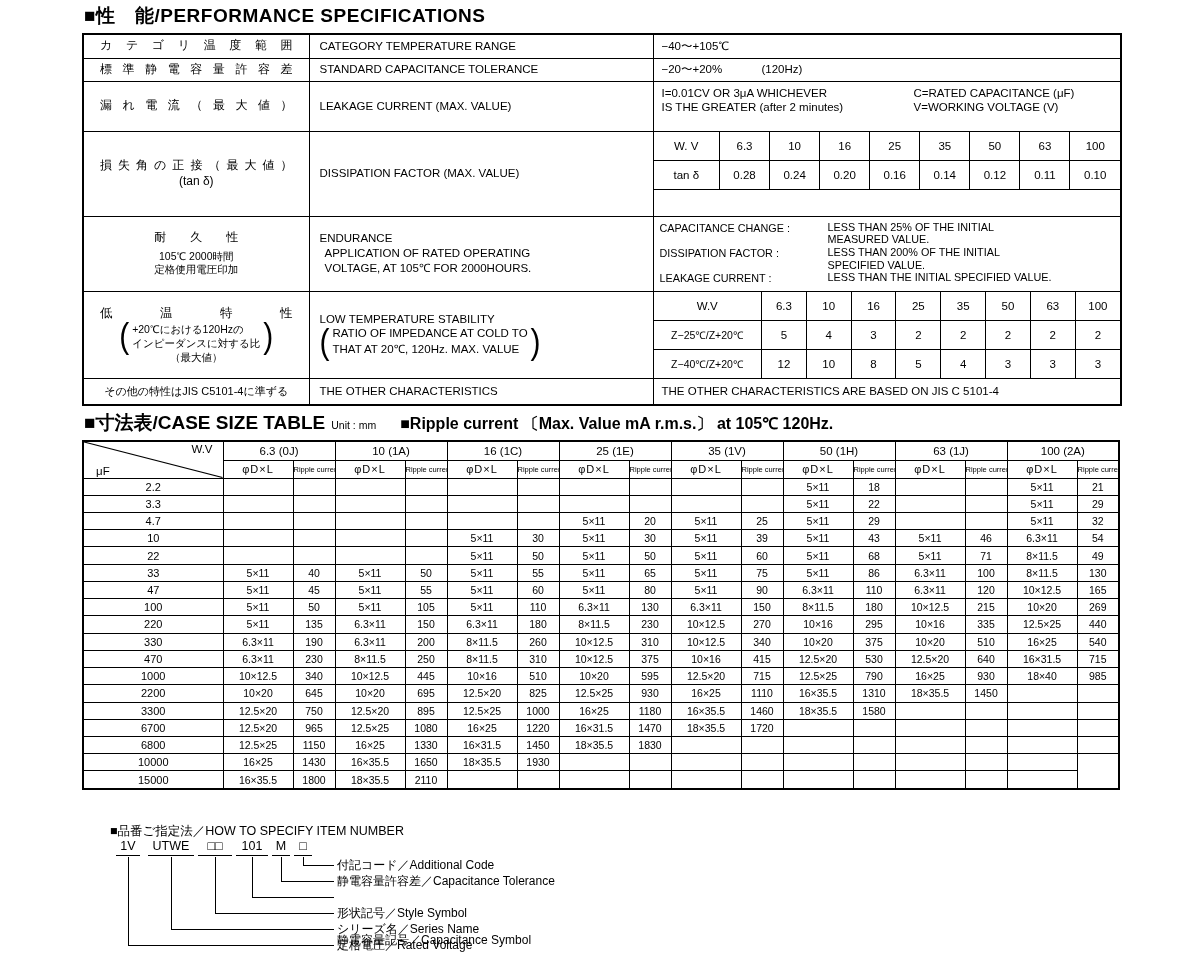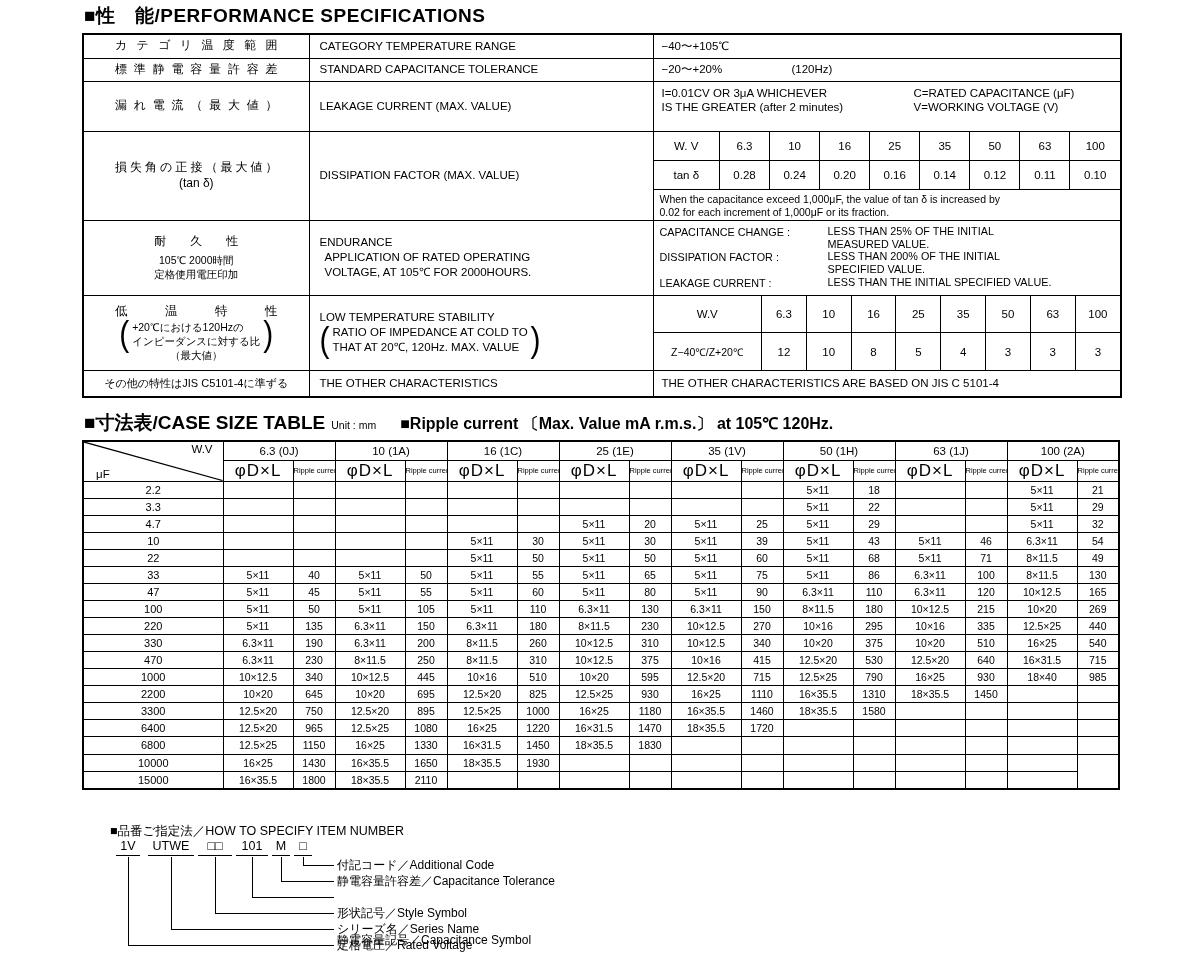--- a/index.html
+++ b/index.html
@@ -13,21 +13,21 @@
   .case-titles{position:absolute;left:84px;top:410px;width:1060px;display:flex;align-items:baseline;}
   .case-title-main{font-size:19px;font-weight:bold;}
   .case-title-unit{font-size:10.5px;margin-left:6px;}
   .case-title-ripple{font-size:16px;font-weight:bold;margin-left:24px;}
 
   
   table{border-collapse:collapse;}
   .perf{position:absolute;left:82px;top:33px;width:1038px;height:359px;table-layout:fixed;border:2px solid #000;}
   .perf > tbody > tr > td{border:1.5px solid #000;vertical-align:middle;padding:0;}
   .jp{font-size:12px;line-height:1.3;}
-  .jp .spread{text-align:justify;text-align-last:justify;padding:0 31px;}
+  .jp .spread{text-align:justify;text-align-last:justify;padding:0 16px;}
   .jp .center{text-align:center;}
   .jp-small{font-size:10.5px;}
   .en{font-size:11.5px;padding-left:10px !important;line-height:1.3;}
   .val{font-size:11.5px;padding-left:8px !important;line-height:1.25;}
   .noPad{padding:0 !important;vertical-align:top !important;}
 
   .twocol{display:flex;}
   .twocol .c1{width:252px;}
   .twocol .c2{flex:1;}
 
@@ -45,21 +45,21 @@
   .parenrow{display:flex;align-items:center;}
   .bigparen{font-size:30px;font-weight:300;transform:scaleY(1.15);line-height:1;}
   .parenrow .lines{line-height:1.35;padding:0 3px;}
 
   
   .case{position:absolute;left:82px;top:440px;width:1038px;height:350px;table-layout:fixed;border:2px solid #000;}
   .case th,.case td{border:1px solid #000;font-weight:normal;text-align:center;padding:0;white-space:nowrap;overflow:hidden;}
   .case thead tr:first-child{height:19px;}
   .case thead tr:nth-child(2){height:18px;}
   .case .volt{font-size:11.5px;}
-  .case .sub-size{font-size:17px;letter-spacing:1px;margin-top:16px;}
+  .case .sub-size{font-size:11px;letter-spacing:1px;margin-top:16px;}
   .case .sub-rip{font-size:7.5px;}
   .case td{font-size:10.5px;}
   .case .rip{border-left:1px dashed #000;}
   .case .uf{font-size:11px;}
   .corner{position:relative;}
   .corner svg{position:absolute;left:0;top:0;width:100%;height:100%;}
   .corner .wv{position:absolute;top:1px;right:10px;font-size:11.5px;}
   .corner .uflab{position:absolute;bottom:1px;left:12px;font-size:11.5px;}
 
   
@@ -101,21 +101,21 @@
     <td class="en">CATEGORY TEMPERATURE RANGE</td>
     <td class="val">−40〜+105℃</td>
   </tr>
   <tr style="height:23px">
     <td class="jp">
           <div class="spread">標準静電容量許容差</div>
         </td>
     <td class="en">STANDARD CAPACITANCE TOLERANCE</td>
     <td class="val">
       <span>−20〜+20%</span>
-      <span style="margin-left:66px">(120Hz)</span>
+      <span style="margin-left:36px">(120Hz)</span>
     </td>
   </tr>
   <tr style="height:50px">
     <td class="jp">
           <div class="spread">漏れ電流（最大値）</div>
         </td>
     <td class="en">LEAKAGE CURRENT (MAX. VALUE)</td>
     <td class="val">
       <div class="twocol">
         <div class="c1">
@@ -158,24 +158,20 @@
                 <td>0.24</td>
                 <td>0.20</td>
                 <td>0.16</td>
                 <td>0.14</td>
                 <td>0.12</td>
                 <td>0.11</td>
                 <td>0.10</td>
               </tr>
       </tbody>
           </table>
-      <div class="df-note">
-        <div>When the capacitance exceed 1,000μF, the value of tan δ  is increased by</div>
-        <div>0.02 for each increment of 1,000μF or its fraction.</div>
-      </div>
     </td>
   </tr>
   <tr style="height:75px">
     <td class="jp">
       <div class="center">耐　　久　　性</div>
       <div class="center jp-small" style="margin-top:4px">105℃ 2000時間</div>
       <div class="center jp-small">定格使用電圧印加</div>
     </td>
     <td class="en">
       <div>ENDURANCE</div>
@@ -232,20 +228,31 @@
               <tr>
           <td>W.V</td>
         <td>6.3</td>
                 <td>10</td>
                 <td>16</td>
                 <td>25</td>
                 <td>35</td>
                 <td>50</td>
                 <td>63</td>
                 <td>100</td>
+              </tr>
+        <tr>
+          <td style="font-size:10.5px">Z−25℃/Z+20℃</td>
+        <td>5</td>
+                <td>4</td>
+                <td>3</td>
+                <td>2</td>
+                <td>2</td>
+                <td>2</td>
+                <td>2</td>
+                <td>2</td>
               </tr>
         <tr>
           <td style="font-size:10.5px">Z−40℃/Z+20℃</td>
         <td>12</td>
                 <td>10</td>
                 <td>8</td>
                 <td>5</td>
                 <td>4</td>
                 <td>3</td>
                 <td>3</td>
@@ -589,21 +596,21 @@
         <td class="size">16×35.5</td>
         <td class="rip">1460</td>
         <td class="size">18×35.5</td>
         <td class="rip">1580</td>
         <td class="size"></td>
         <td class="rip"></td>
         <td class="size"></td>
         <td class="rip"></td>
       </tr>
       <tr>
-        <td class="uf">6400</td>
+        <td class="uf">6700</td>
         <td class="size">12.5×20</td>
         <td class="rip">965</td>
         <td class="size">12.5×25</td>
         <td class="rip">1080</td>
         <td class="size">16×25</td>
         <td class="rip">1220</td>
         <td class="size">16×31.5</td>
         <td class="rip">1470</td>
         <td class="size">18×35.5</td>
         <td class="rip">1720</td>

